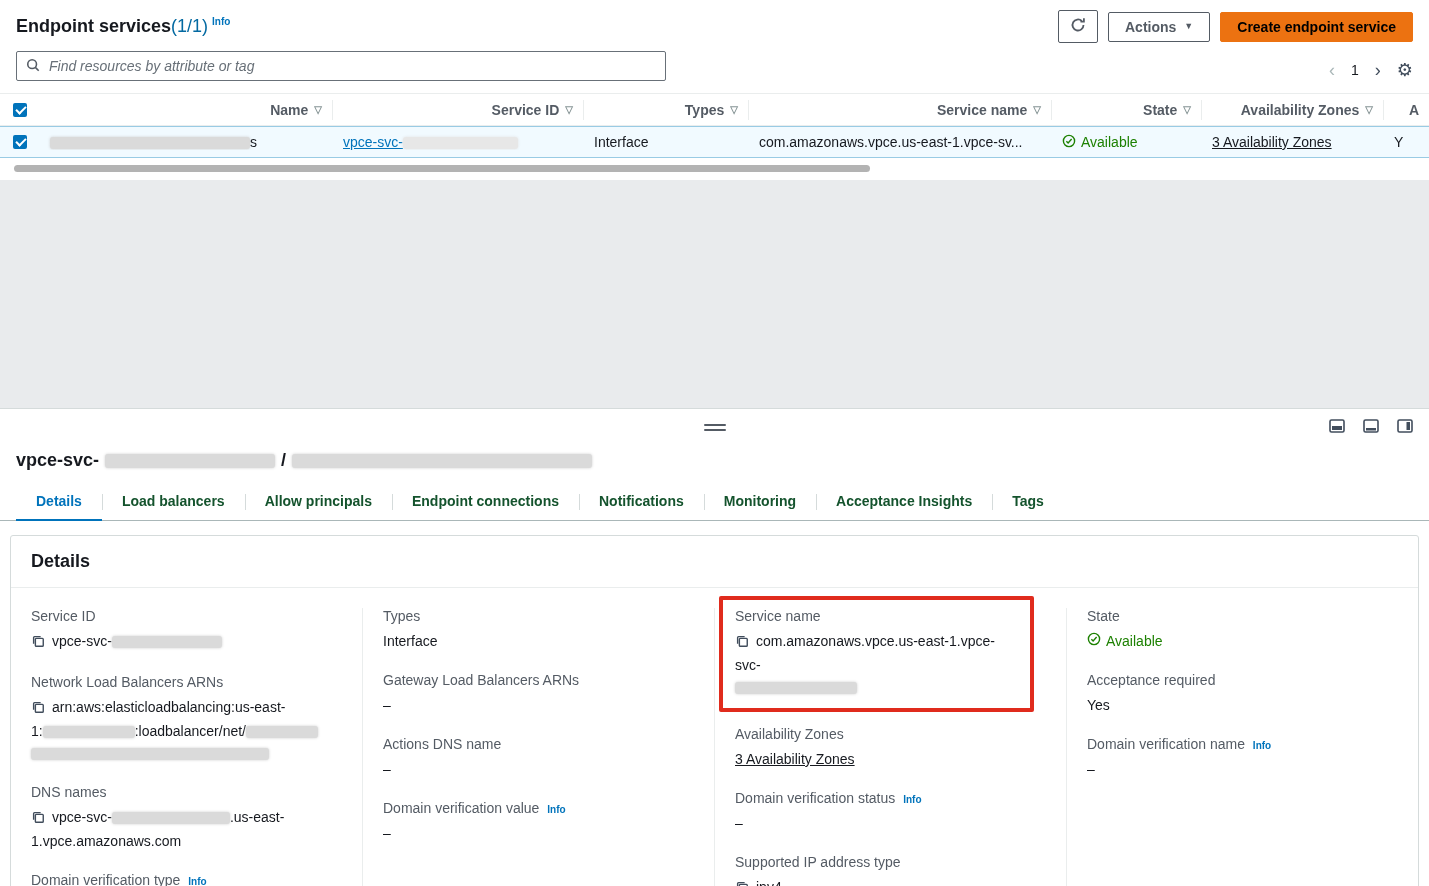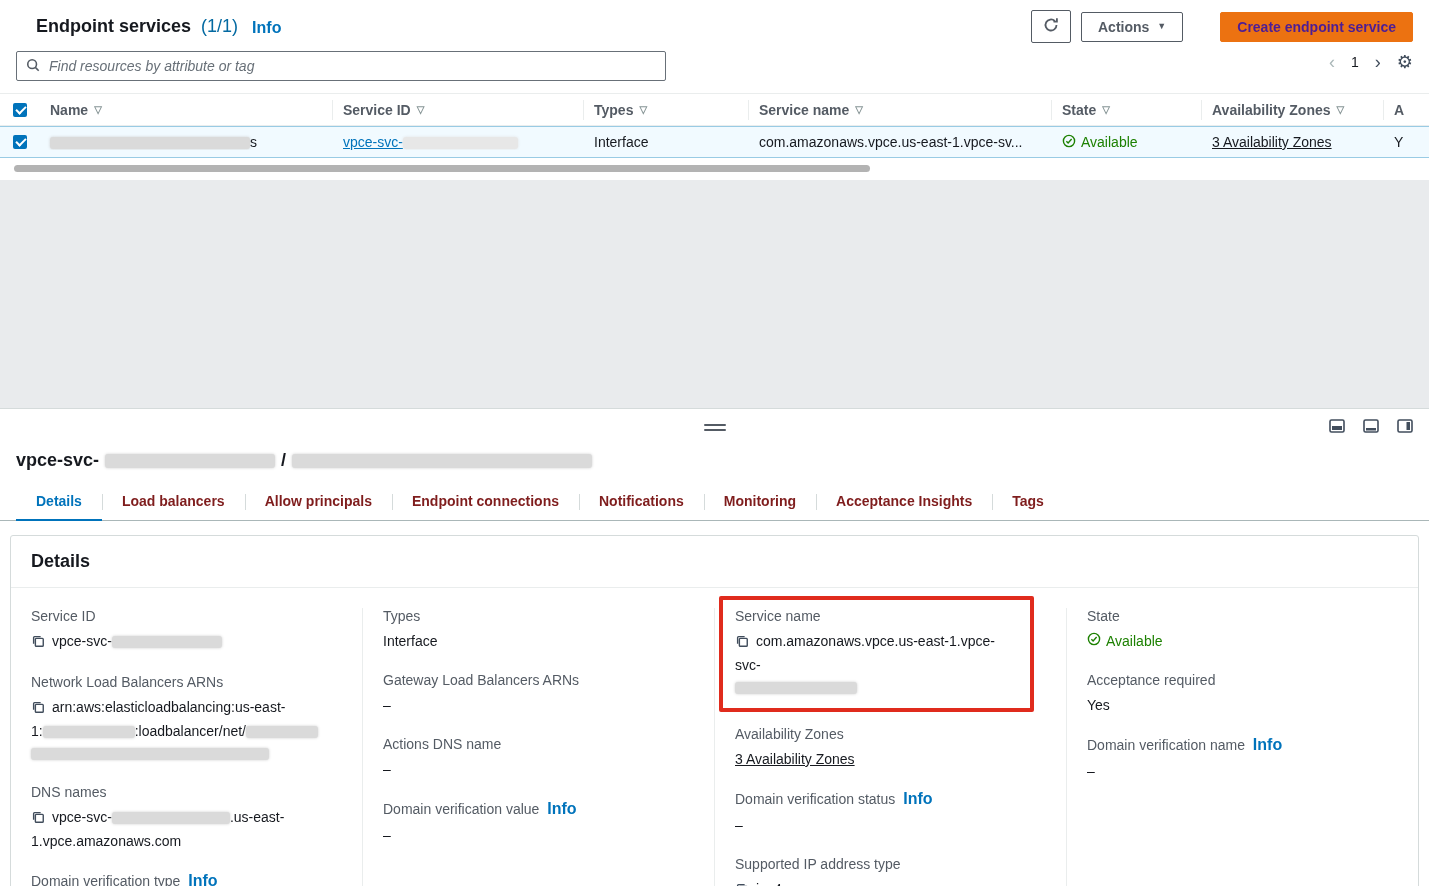--- a/index.html
+++ b/index.html
@@ -4,45 +4,45 @@
 <style>
   * { box-sizing: border-box; }
   html,body { margin:0; padding:0; }
   body {
     width:1429px; height:886px; overflow:hidden;
     font-family:"Liberation Sans", sans-serif;
     font-size:14px; color:#16191f; background:#fff;
   }
   
   .header-row { display:flex; justify-content:space-between; align-items:center; padding:10px 16px 6px; }
-  .page-title { font-size:18px; font-weight:700; display:flex; align-items:flex-end; gap:10px;margin-left:20px; }
+  .page-title { font-size:18px; font-weight:700; display:flex; align-items:flex-start; gap:0; }
   .page-count { font-weight:400; color:#0369a1; }
-  .info-link { font-size:16px; font-weight:700; color:#0073bb; text-decoration:none; margin-left:4px; cursor:pointer; }
+  .info-link { font-size:10px; font-weight:700; color:#0073bb; text-decoration:none; margin-left:4px; cursor:pointer; }
   .header-actions { display:flex; gap:10px; align-items:center;padding-left:48px; }
   .btn { border:1px solid #545b64; background:#fff; color:#545b64; font-weight:700; font-size:14px;
          padding:6px 16px; border-radius:2px; cursor:pointer; font-family:inherit; display:flex; align-items:center; gap:8px; }
   .btn-icononly { padding:6px 11px; }
-  .btn-primary { background:#ec7211; border-color:#ec7211; color:#4c1d95;margin-left:27px; }
+  .btn-primary { background:#ec7211; border-color:#ec7211; color:#000000; }
   .caret { font-size:9px; line-height:1; }
   
-  .toolbar-row { display:flex; justify-content:space-between; align-items:flex-start; padding:2px 16px 12px; }
+  .toolbar-row { display:flex; justify-content:space-between; align-items:flex-end; padding:2px 16px 12px; }
   .search-box { width:650px; height:30px; border:1px solid #687078; border-radius:2px; display:flex; align-items:center; padding:0 9px; gap:7px; background:#fff; }
   .search-box input { border:none; outline:none; flex:1; font-size:14px; font-family:inherit; color:#16191f; }
   .search-box input::placeholder { color:#687078; font-style:italic; }
   .paging { display:flex; align-items:center; gap:16px; }
   .chev { font-size:18px; line-height:1; cursor:pointer; }
   .chev-left { color:#aab7b8; }
   .chev-right { color:#414d5c; }
   .page-num { font-size:14px; color:#16191f; }
   .gear { font-size:18px; color:#414d5c; cursor:pointer; }
   
   .tbl { border-top:1px solid #eaeded; }
   .tr { display:flex; align-items:center; }
   .thead { height:32px; border-bottom:1px solid #eaeded; font-weight:700; color:#545b64; }
-  .th { display:flex; align-items:center; justify-content:flex-start; padding:0 10px; height:20px; border-right:1px solid #eaeded; }
+  .th { display:flex; align-items:center; justify-content:flex-end; padding:0 10px; height:20px; border-right:1px solid #eaeded; }
   .th:last-child { border-right:none; }
   .filter-ic { color:#879596; font-size:10px; margin-left:6px; }
   .col-check { width:40px; flex:none; display:flex; justify-content:center; align-items:center; border-right:none !important; }
   .col-name  { width:293px; flex:none; }
   .col-sid   { width:251px; flex:none; }
   .col-types { width:165px; flex:none; }
   .col-sname { width:303px; flex:none; }
   .col-state { width:150px; flex:none; }
   .col-az    { width:182px; flex:none; }
   .col-last  { flex:1; overflow:hidden; }
@@ -58,21 +58,21 @@
   
   .gray-gap { height:228px; background:#e9ebed; margin-top:8px; }
   .split { height:38px; position:relative; display:flex; align-items:center; justify-content:center; background:#fff; border-top:1px solid #d5dbdb; }
   .handle { display:flex; flex-direction:column; gap:3px; cursor:row-resize; }
   .handle i { display:block; width:22px; height:2px; background:#545b64; border-radius:1px; }
   .layout-icons { position:absolute; right:16px; top:10px; display:flex; gap:18px; }
   .layout-icons span { cursor:pointer; display:inline-flex; }
   
   .panel-title { padding:4px 16px 8px; font-size:18px; font-weight:700; display:flex; align-items:center; gap:6px; }
   .tabs { display:flex; border-bottom:1px solid #aab7b8; margin:4px 0 0; padding-left:16px; }
-  .tab { padding:10px 20px 11px; font-weight:700; color:#7f1d1d; position:relative; cursor:pointer; }
+  .tab { padding:10px 20px 11px; font-weight:700; color:#14532d; position:relative; cursor:pointer; }
   .tab + .tab::before { content:""; position:absolute; left:0; top:11px; width:1px; height:16px; background:#d5dbdb; }
   .tab.active { color:#0073bb; }
   .tab.active::after { content:""; position:absolute; left:0; right:0; bottom:-1px; height:2px; background:#0073bb; }
   .card { margin:14px 10px 8px; border:1px solid #d5dbdb; border-radius:3px; background:#fff; }
   .card-header { padding:15px 20px; font-size:18px; font-weight:700; border-bottom:1px solid #eaeded; }
   .card-body { display:flex; padding:20px 0 10px; min-height:300px; }
   .dcol { flex:1; padding:0 20px; }
   .dcol + .dcol { border-left:1px solid #eaeded; }
   .field { margin-bottom:20px; }
   .field-label { color:#545b64; margin-bottom:6px; }

